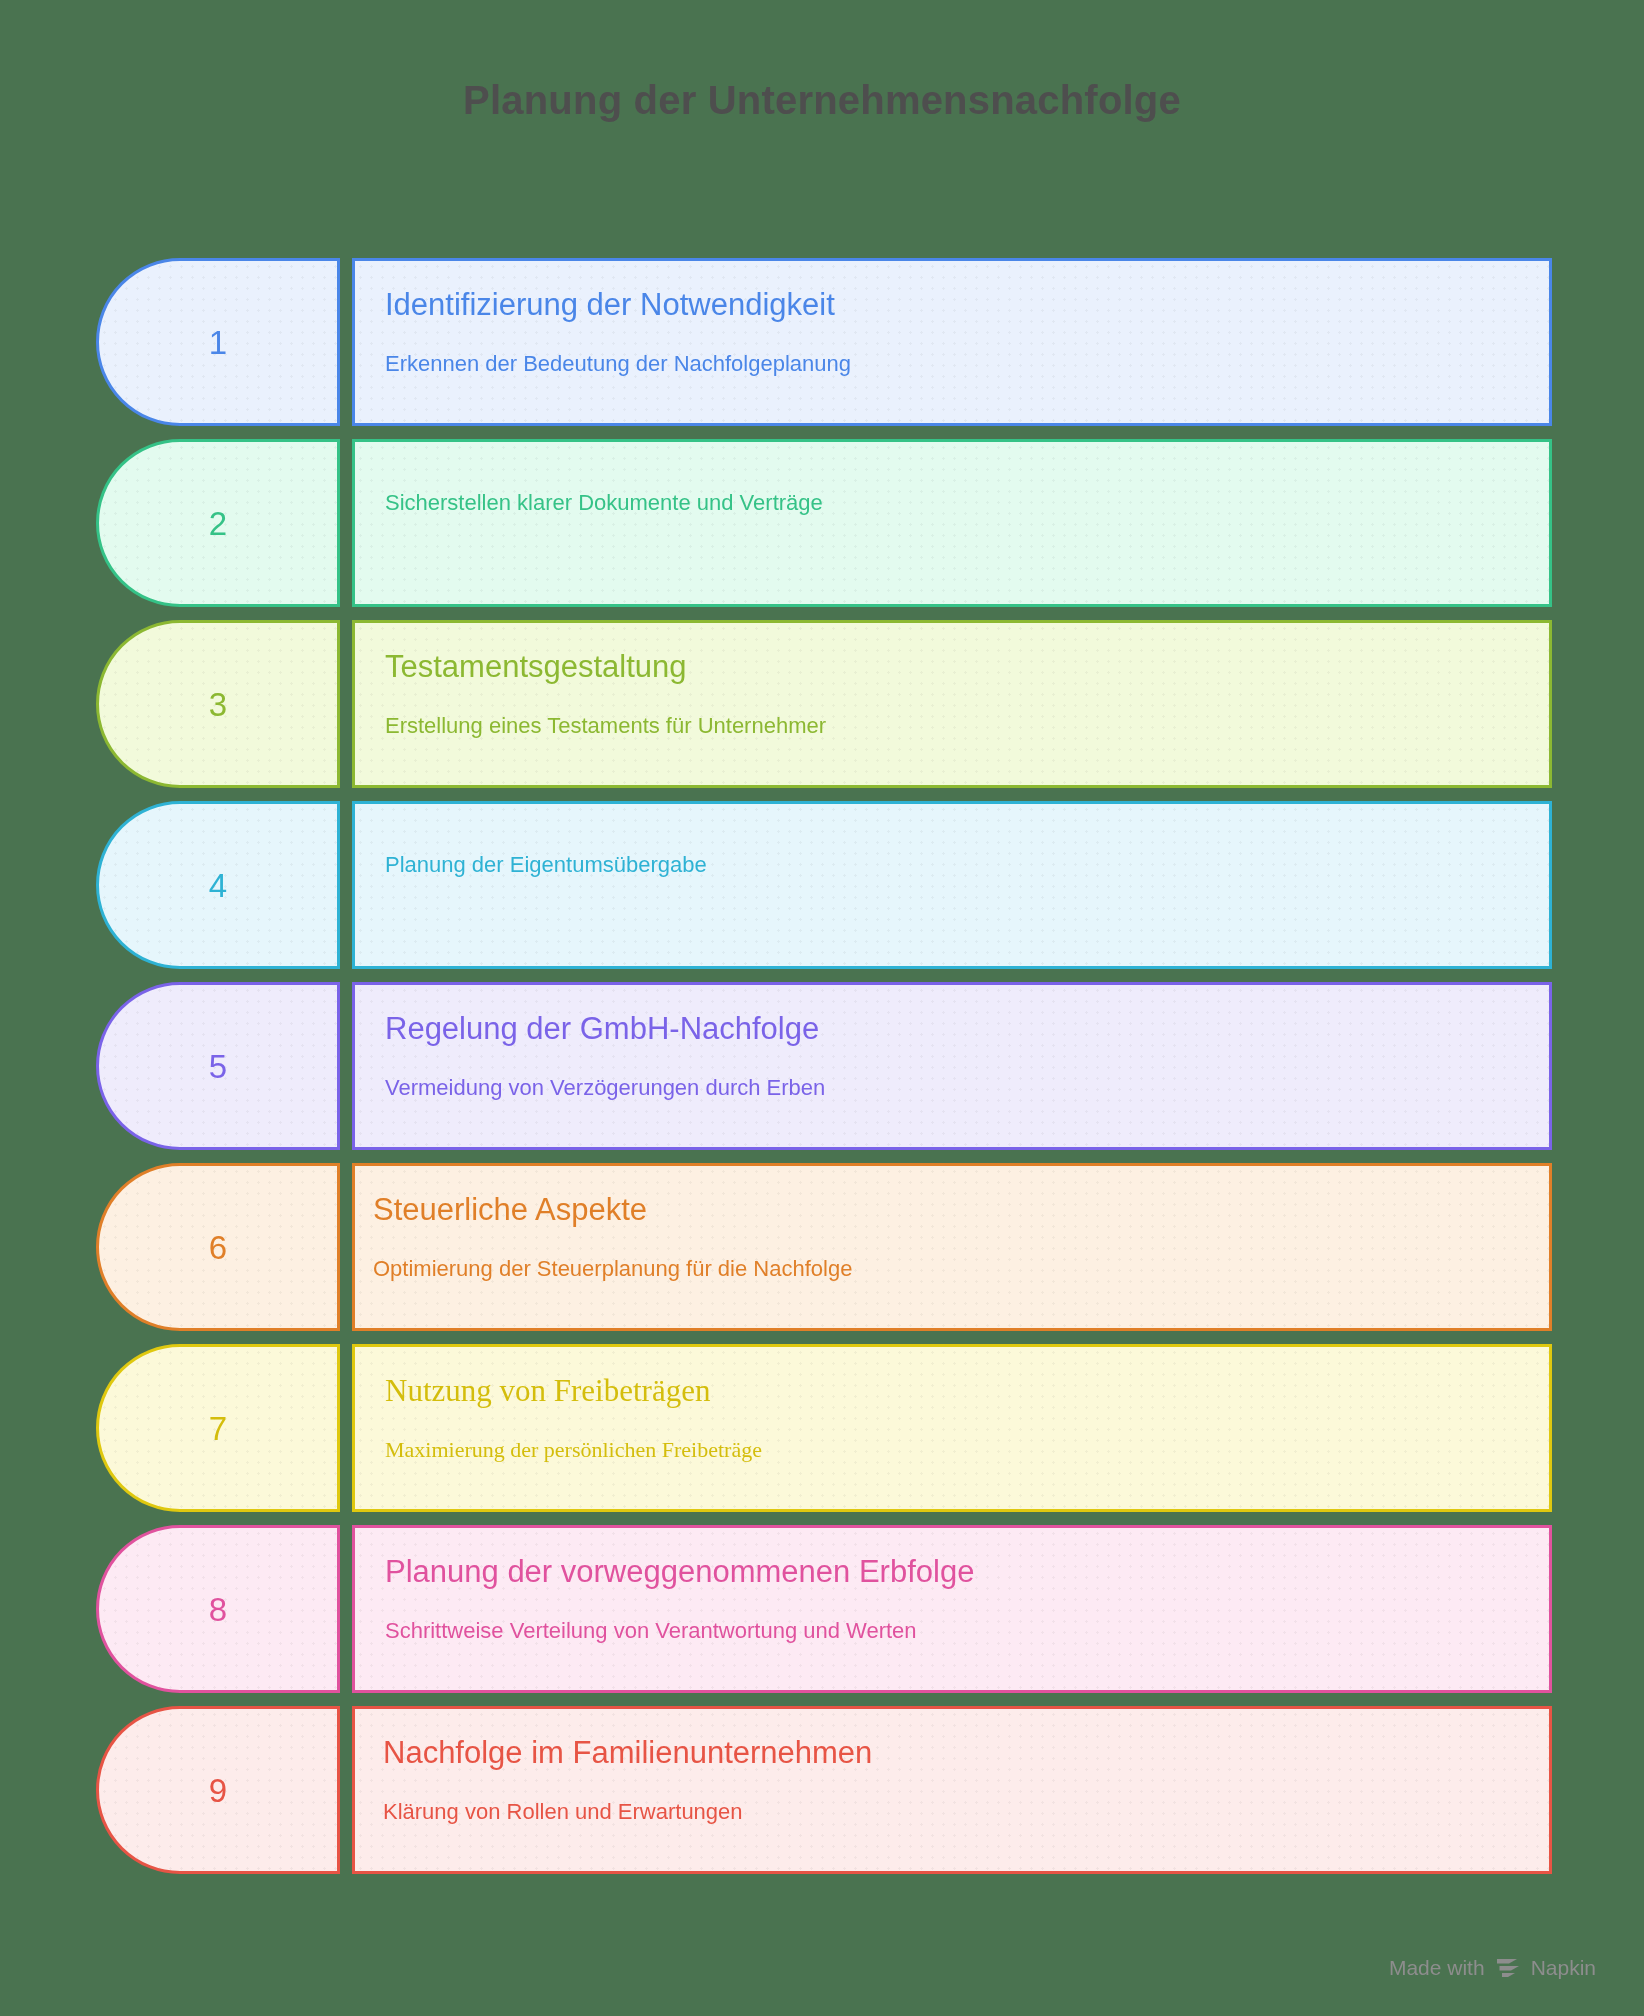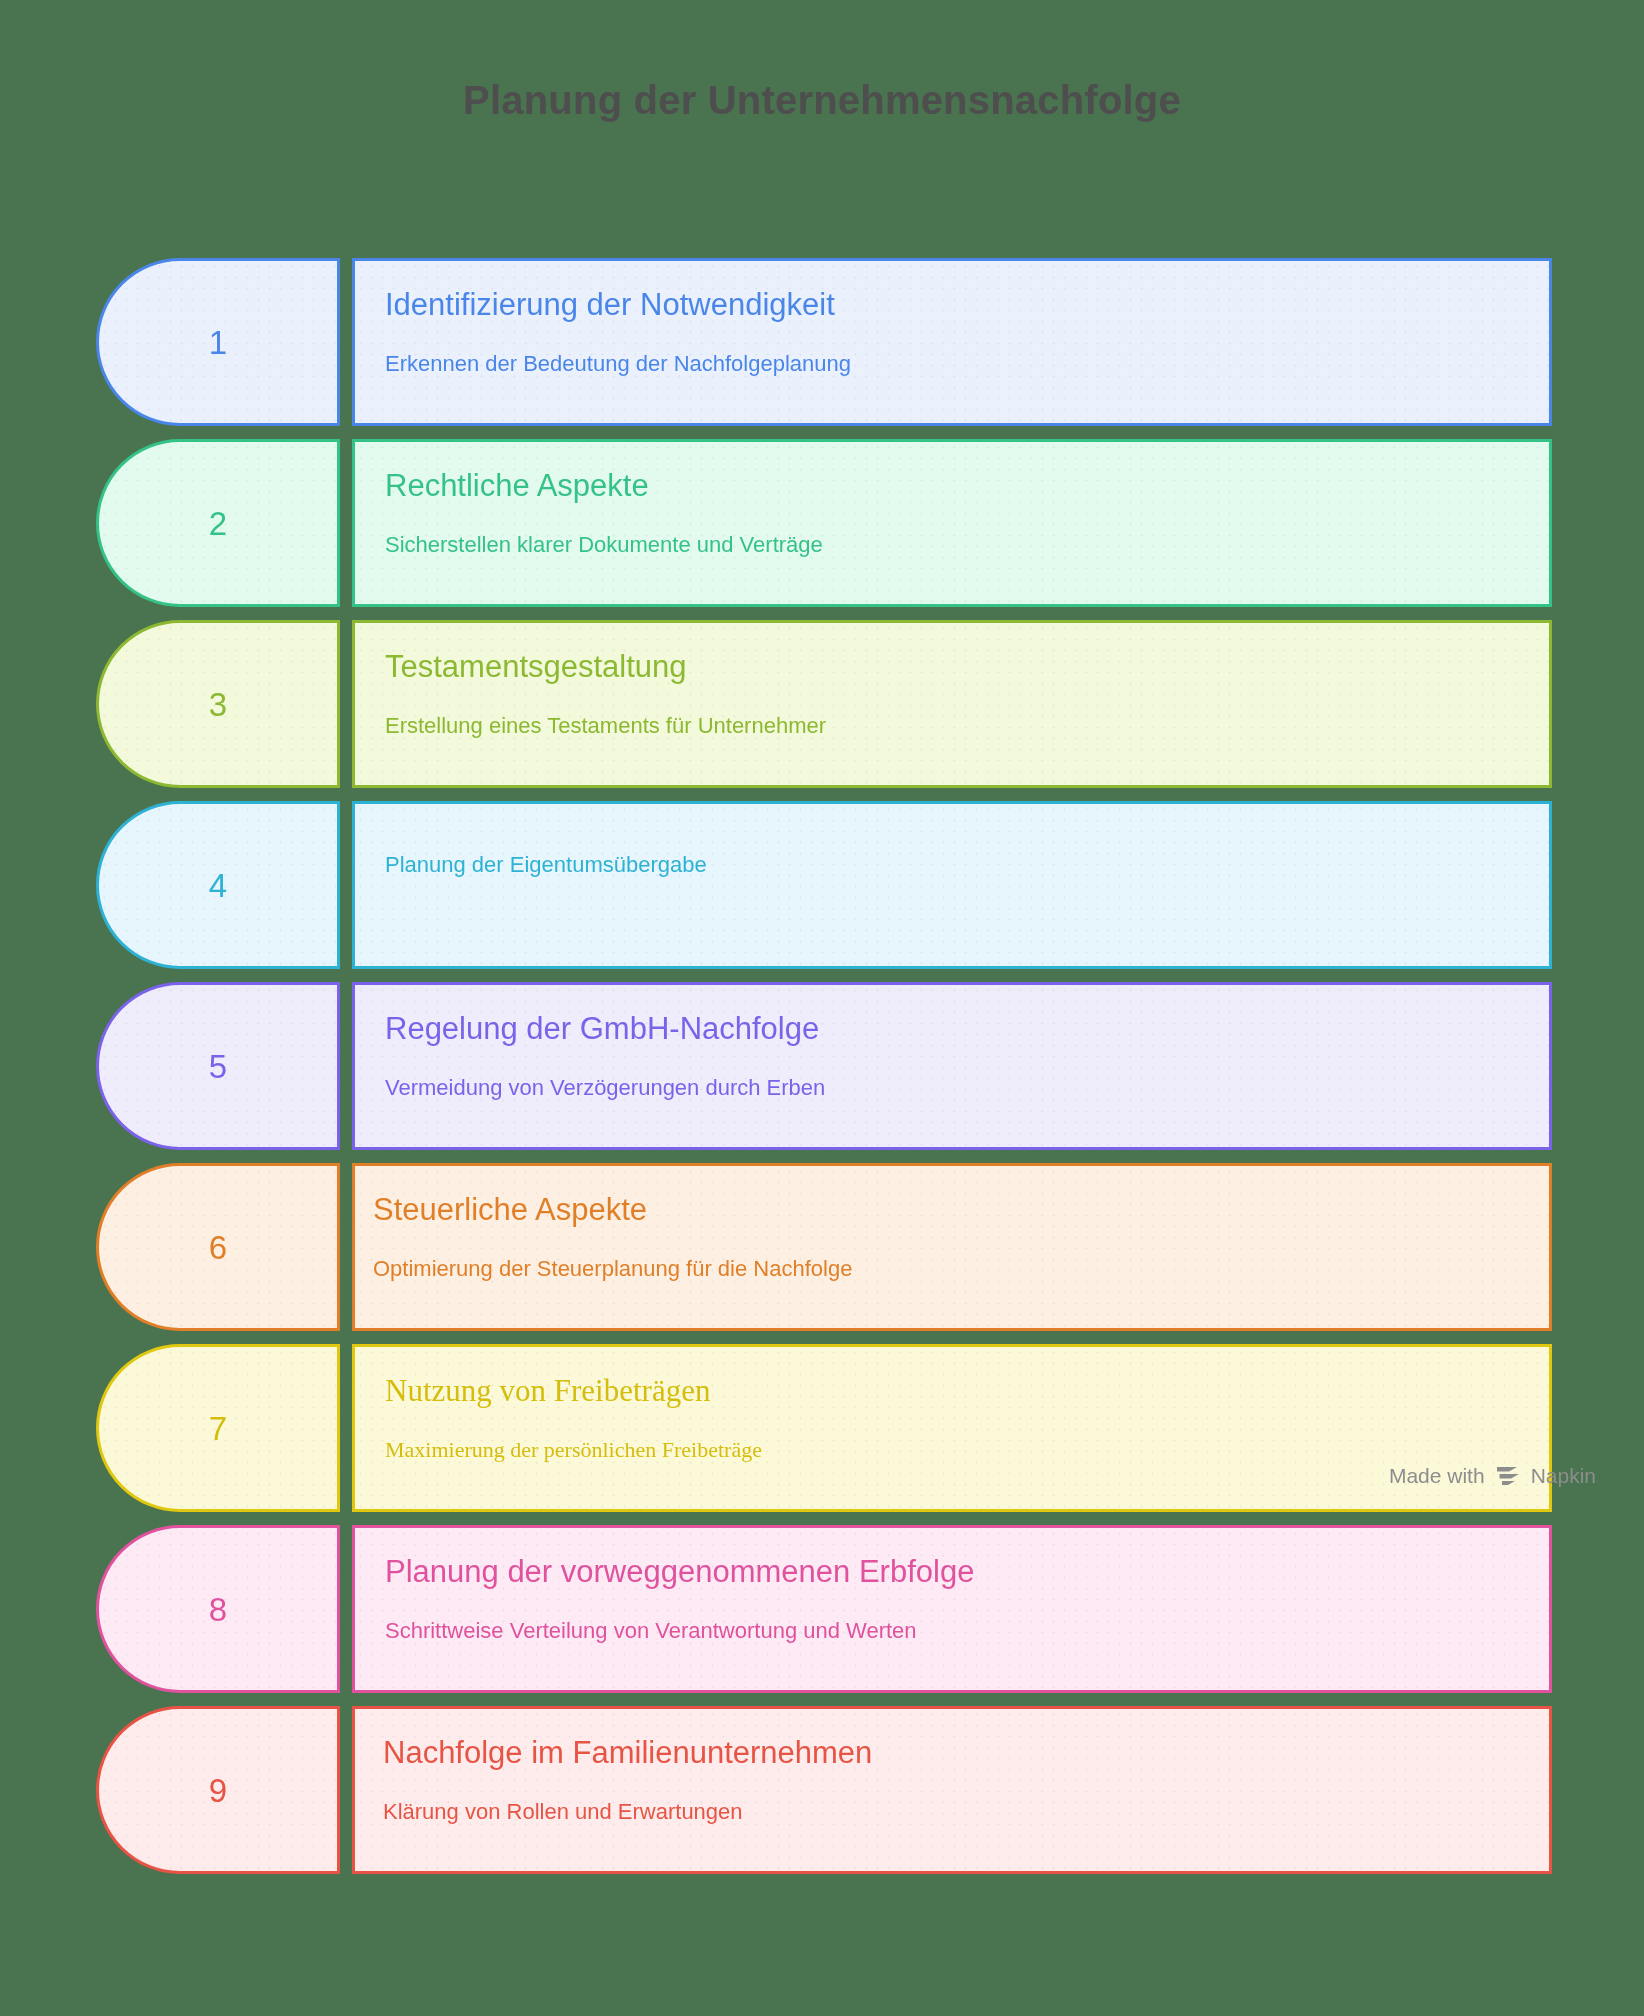--- a/index.html
+++ b/index.html
@@ -11,21 +11,21 @@
     height: 2016px;
     background: #4a7350;
     font-family: "Liberation Sans", sans-serif;
     overflow: hidden;
     position: relative;
   }
 
   .page {
     position: relative;
     width: 1644px;
-    height: 1524px;
+    height: 2016px;
     box-sizing: border-box;
   }
 
   
   .title-wrap {
     position: absolute;
     top: 0;
     left: 0;
     width: 1644px;
     height: 200px;
@@ -153,21 +153,20 @@
           <div class="panel-title" style="color: rgb(74, 134, 232);">Identifizierung der Notwendigkeit</div>
           <div class="panel-sub" style="color: rgb(74, 134, 232);">Erkennen der Bedeutung der Nachfolgeplanung</div>
         </div>
       </div>
       <div class="row">
         <div class="badge" style="border-color: rgb(53, 194, 135); background-color: rgb(227, 251, 239);">
           <div class="badge-num" style="color: rgb(53, 194, 135);">2</div>
         </div>
         <div class="gap"></div>
         <div class="panel" style="border-color: rgb(53, 194, 135); background-color: rgb(227, 251, 239);">
-          <div class="panel-title" style="color: rgb(53, 194, 135);">Rechtliche Aspekte</div>
           <div class="panel-sub" style="color: rgb(53, 194, 135);">Sicherstellen klarer Dokumente und Verträge</div>
         </div>
       </div>
       <div class="row">
         <div class="badge" style="border-color: rgb(140, 184, 50); background-color: rgb(242, 250, 219);">
           <div class="badge-num" style="color: rgb(140, 184, 50);">3</div>
         </div>
         <div class="gap"></div>
         <div class="panel" style="border-color: rgb(140, 184, 50); background-color: rgb(242, 250, 219);">
           <div class="panel-title" style="color: rgb(140, 184, 50);">Testamentsgestaltung</div>

